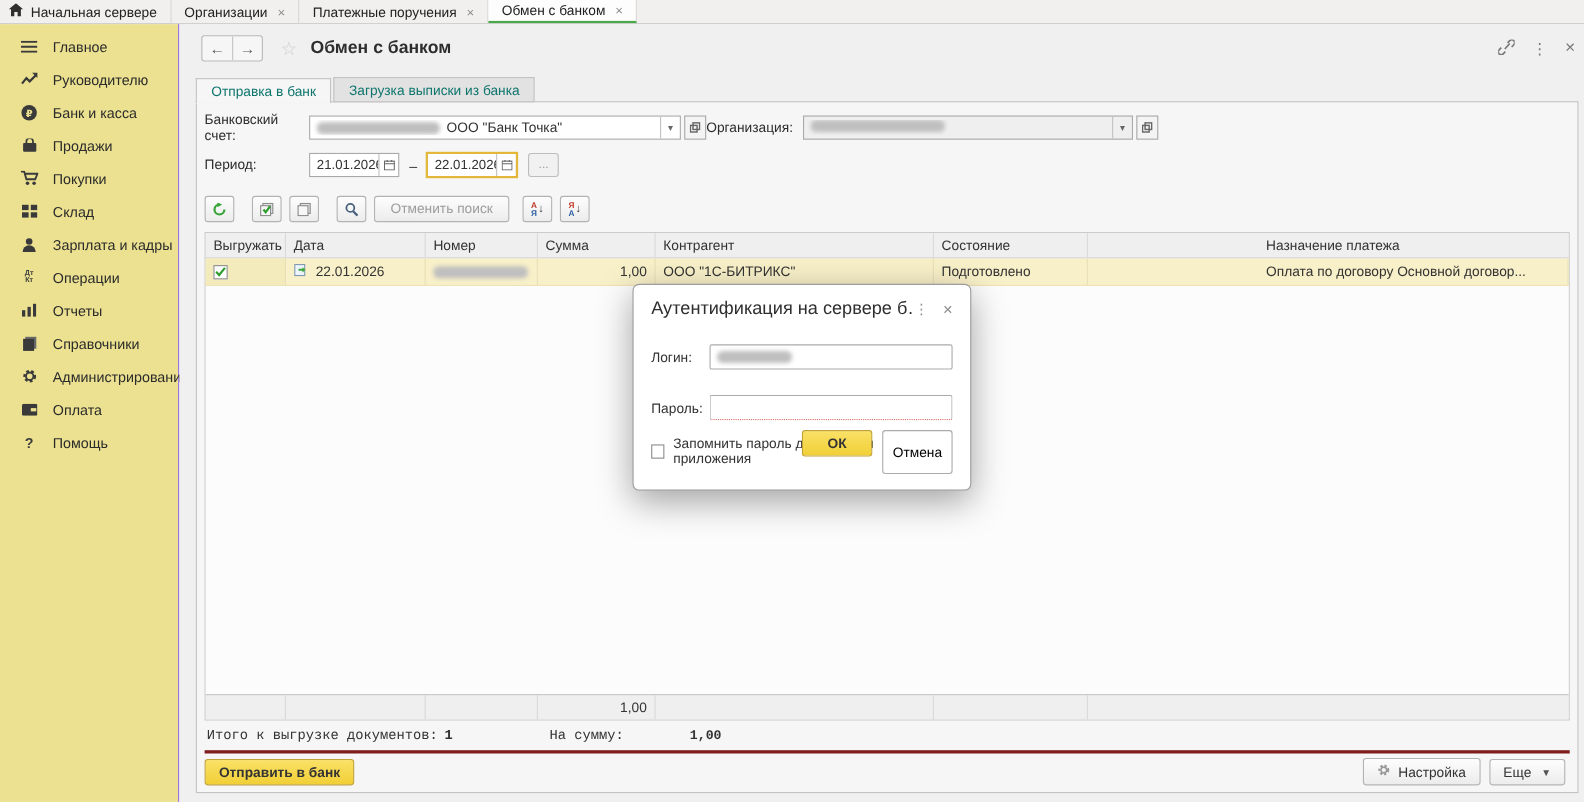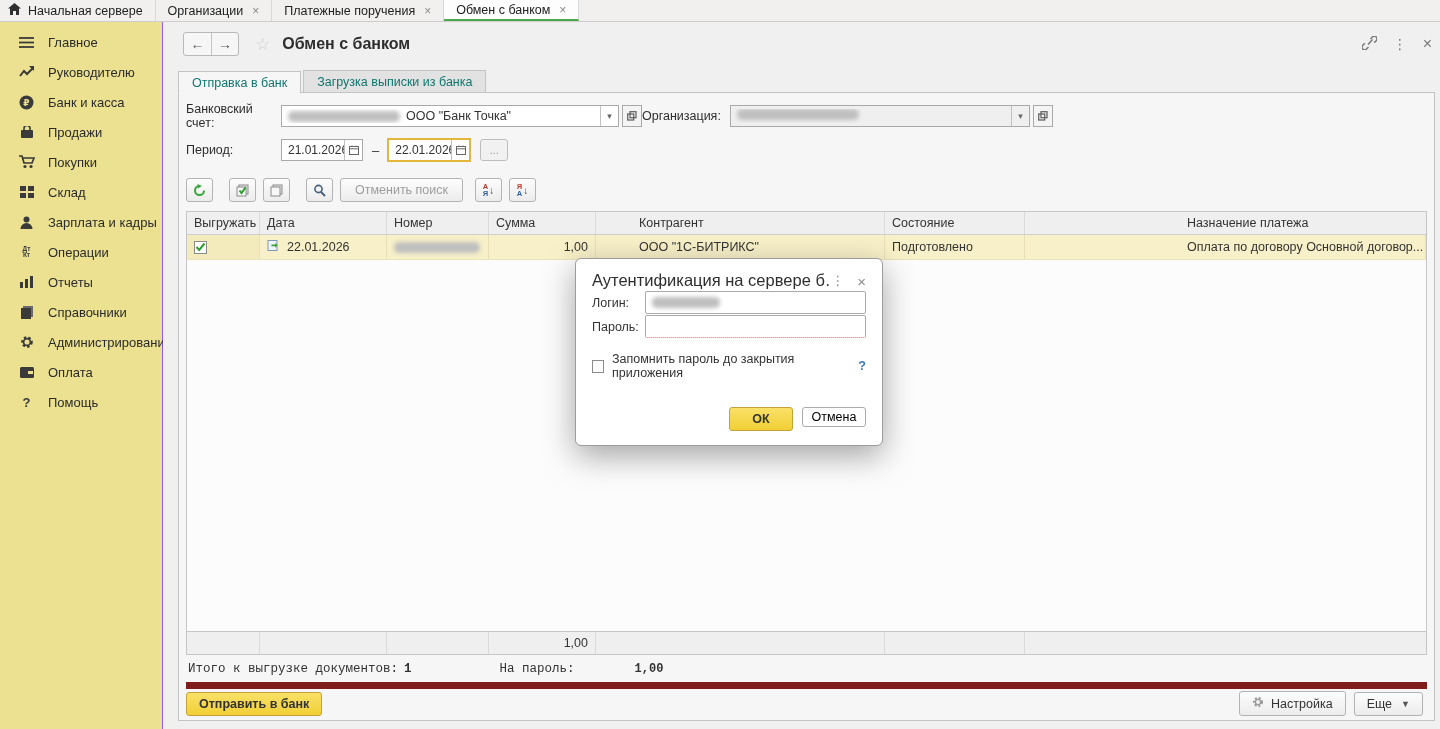--- a/index.html
+++ b/index.html
@@ -80,62 +80,62 @@
   .sortletters { display:flex; flex-direction:column; font-size:7.5px; font-weight:bold; line-height:7px; }
   .red { color:#c0392b; } .blue { color:#2e5fa3; }
   .sortarrow { font-size:10px; color:#444; }
 
   
   .grid { flex:1; display:flex; flex-direction:column; border:1px solid #c6c6c6; background:#fbfbfb; min-height:0; }
   .gr { display:flex; align-items:stretch; }
   .gc { padding:0 7px; border-right:1px solid #d9d9d9; font-size:12.5px; white-space:nowrap;
     overflow:hidden; display:flex; align-items:center; }
   .c1{flex:0 0 73px;} .c2{flex:0 0 127px;} .c3{flex:0 0 102px;} .c4{flex:0 0 107px; justify-content:flex-end;}
-  .c5{flex:0 0 253px;margin-left:36px;} .c6{flex:0 0 140px;} .c7{flex:0 0 155px;margin-top:48px;} .c8{flex:1; border-right:none;}
+  .c5{flex:0 0 253px;} .c6{flex:0 0 140px;} .c7{flex:0 0 155px;margin-top:48px;} .c8{flex:1; border-right:none;}
   .grid-header { height:23px; background:#efefef; border-bottom:1px solid #cfcfcf; color:#333; flex:0 0 23px;}
   .grid-row { height:25px; flex:0 0 25px; background:#f8f0c8; border-bottom:1px solid #eee3b4; }
   .grid-row .gc { border-right:1px solid #e8dfb6; }
   .grid-row .c1 { background:#f4ebbc; justify-content:flex-start; }
   .grid-filler { flex:1; background:#fcfcfc; }
   .grid-totals { height:23px; flex:0 0 23px; background:#efefef; border-top:1px solid #c6c6c6; font-weight:bold;}
   .cb { width:13px; height:13px; border:1px solid #8b8b8b; background:#fff; display:flex;
     align-items:center; justify-content:center; }
   .cb.checked svg { display:block; }
 
   
   .footer-info { height:27px; flex:0 0 27px; display:flex; align-items:center; font-size:12.5px; padding-left:2px;font-family:Liberation Mono, monospace; }
   .fi-num { font-weight:bold; margin-left:6px; }
   .fi-sum-label { margin-left:88px; }
   .fi-sum { font-weight:bold; margin-left:60px; font-size:12px; }
-  .bottom-bar { height:36px; flex:0 0 36px; display:flex; align-items:center; border-top:7px solid #7f1d1d; }
+  .bottom-bar { height:36px; flex:0 0 36px; display:flex; align-items:center; border-top:3px solid #7f1d1d; }
   .ybtn { background:linear-gradient(#fae167,#f1cf36); border:1px solid #c3a335; border-radius:3px;
     font-size:12.5px; font-weight:bold; color:#333; padding:4px 12px; }
   .bb-right { margin-left:auto; display:flex; align-items:center; gap:8px; padding-right:4px; }
   .gbtn { background:linear-gradient(#fdfdfd,#ececec); border:1px solid #b3b3b3; border-radius:3px;
     font-size:12.5px; color:#333; padding:4px 12px; display:flex; align-items:center; gap:7px; }
   .gear-ic { color:#9a9a9a; font-size:12px; }
   .caret { font-size:9px; color:#555; margin-left:2px; }
 
   
   .dialog { position:absolute; left:575px; top:258px; width:308px; height:188px; background:#fff;
     border:1px solid #9c9c9c; border-radius:6px; box-shadow:0 10px 32px rgba(0,0,0,.35); z-index:20;
     padding:12px 16px; }
   .dlg-head { display:flex; align-items:flex-start; }
   .dlg-title { font-size:16.5px; color:#2e2e2e; white-space:nowrap; overflow:hidden; }
   .dlg-icons { margin-left:auto; display:flex; gap:13px; color:#8a8a8a; padding-top:2px; }
-  .dlg-row { display:flex; align-items:center; margin-top:1px; }
+  .dlg-row { display:flex; align-items:center; margin-top:23px; }
   .dlg-label { width:53px; flex:0 0 53px; font-size:12.5px; }
   .dlg-input { flex:1; height:23px; background:#fff; border:1px solid #ababab; border-radius:2px;
     display:flex; align-items:center; padding:0 6px; }
   .dlg-input.required { border-bottom:1px dotted #d96a5f; }
   .dlg-check { display:flex; align-items:center; gap:8px; margin-top:14px; font-size:12.5px; }
   .help-q { color:#3a77c4; font-weight:bold; margin-left:4px; }
   .dlg-buttons { position:absolute; right:16px; bottom:14px; display:flex; gap:9px; }
   .dlg-ok { width:64px; height:24px; display:flex; align-items:center; justify-content:center; }
-  .dlg-cancel { width:64px; height:20px; background:#fff; border:1px solid #ababab; border-radius:3px;
+  .dlg-cancel { width:64px; height:40px; background:#fff; border:1px solid #ababab; border-radius:3px;
     font-size:12.5px; display:flex; align-items:center; justify-content:center; }
 </style>
 </head>
 <body>
 
 <div class="topbar">
   <div class="wtab home">
     <span class="home-ico">
       <svg width="13" height="12" viewBox="0 0 13 12">
           <path d="M6.5 0 L13 5.5 H11 V12 H8 V8 H5 V12 H2 V5.5 H0 Z" fill="#2f2f2f"></path>
@@ -467,21 +467,21 @@
         <div class="gc c5"></div>
         <div class="gc c6"></div>
         <div class="gc c7"></div>
         <div class="gc c8"></div>
       </div>
     </div>
 
     <div class="footer-info">
       <span>Итого к выгрузке документов:</span>
       <span class="fi-num">1</span>
-      <span class="fi-sum-label">На пароль:</span>
+      <span class="fi-sum-label">На сумму:</span>
       <span class="fi-sum">1,00</span>
     </div>
 
     <div class="bottom-bar">
       <button class="ybtn">Отправить в банк</button>
       <div class="bb-right">
         <button class="gbtn">
           <span class="gear-ic">
             <svg width="12" height="12" viewBox="0 0 12 12">
                 <circle cx="6" cy="6" r="4" fill="none" stroke="#9a9a9a" stroke-width="2" stroke-dasharray="2 1.8"></circle>

